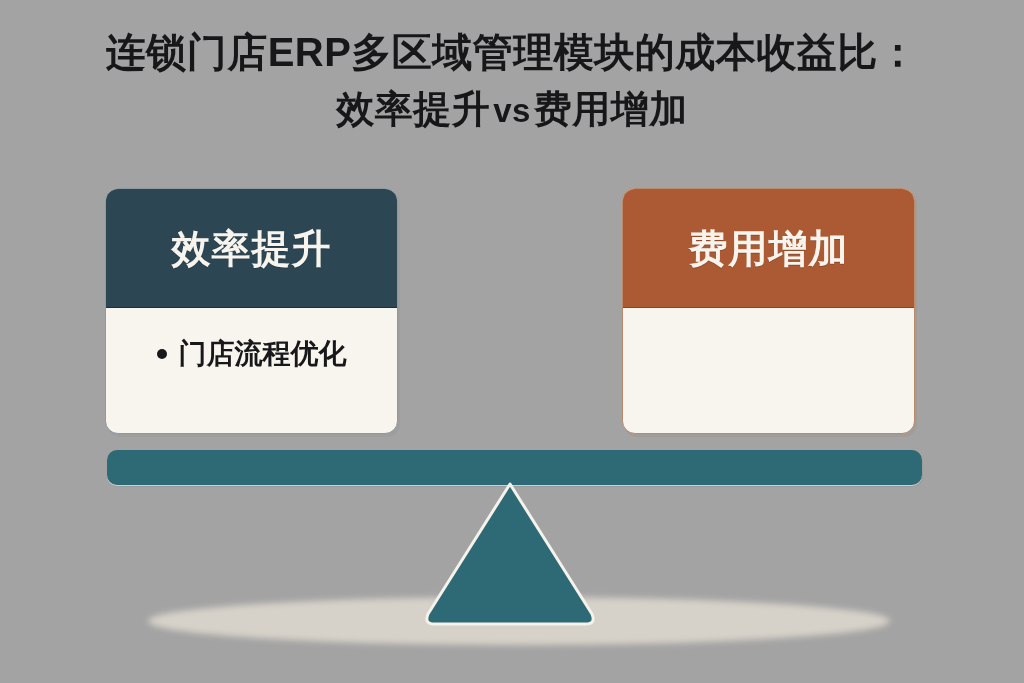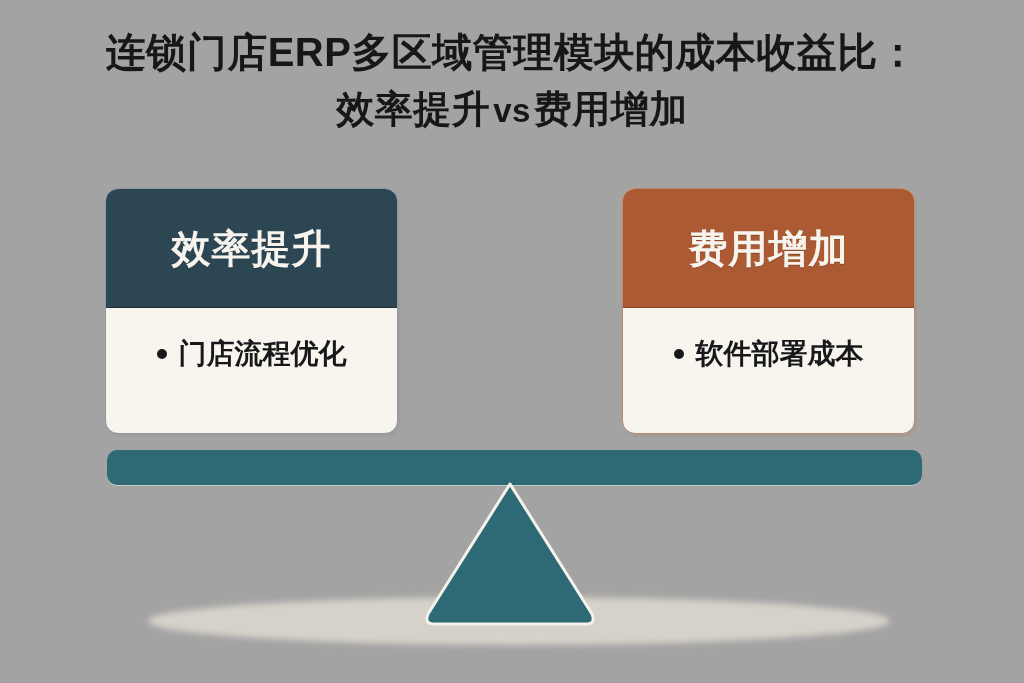--- a/index.html
+++ b/index.html
@@ -186,28 +186,20 @@
           <span>门店流程优化</span>
         </li>
       </ul>
     </div>
   </div>
 
   <div class="card" id="card-cost">
     <div class="card-header">
       <span class="card-header-title">费用增加</span>
     </div>
-    <div class="card-body">
-      <ul class="bullet-list">
-        <li class="bullet-item">
-          <span class="bullet-dot"></span>
-          <span>软件部署成本</span>
-        </li>
-      </ul>
-    </div>
   </div>
 
   <div id="ground-shadow"></div>
 
   <div id="balance-beam"></div>
 
   <div id="fulcrum">
     <svg viewBox="0 0 172 144" xmlns="http://www.w3.org/2000/svg" aria-hidden="true">
       <path d="M86 2 L168 132 Q172 142 162 142 L10 142 Q0 142 4 132 Z" fill="#2e6a75" stroke="#f5f2ec" stroke-width="3" stroke-linejoin="round"></path>
     </svg>

